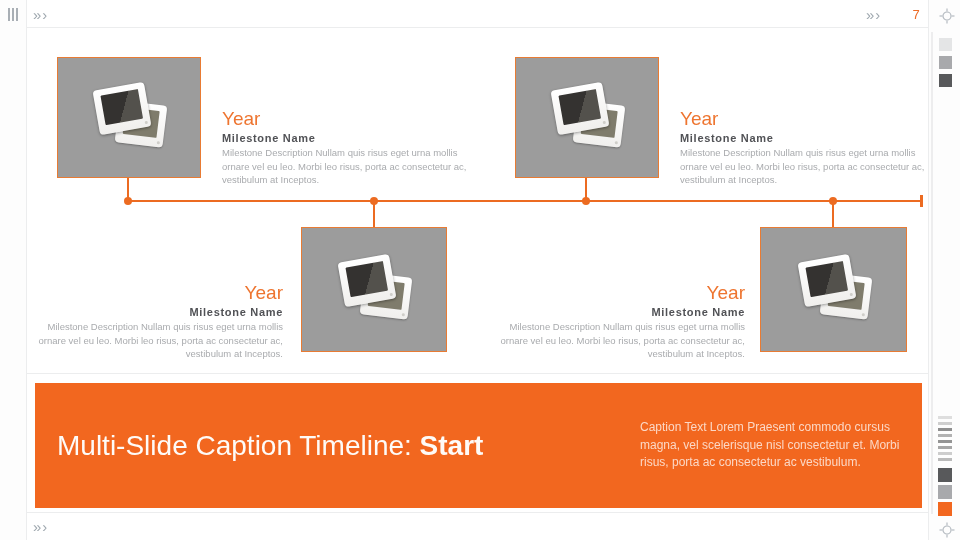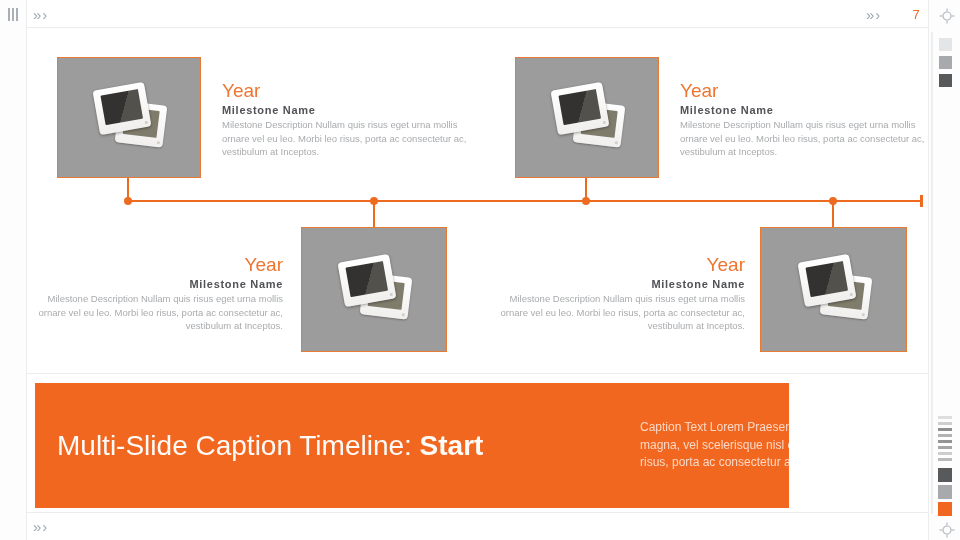--- a/index.html
+++ b/index.html
@@ -40,31 +40,31 @@
 
   .photo-icon { position:absolute; left:50%; top:50%; width:74px; height:64px; transform:translate(-50%,-50%); }
   .pslide { position:absolute; border-radius:4px; background:linear-gradient(180deg,#ffffff,#f0efed); }
   .pslide.back  { left:25px; top:17px; width:48px; height:42px; transform:rotate(7deg);  box-shadow:0 1px 2px rgba(0,0,0,.30); }
   .pslide.front { left:4px;  top:0;    width:52px; height:45px; transform:rotate(-10deg); box-shadow:0 1px 3px rgba(0,0,0,.38); }
   .pslide .inner { position:absolute; left:7px; top:6px; right:7px; bottom:9px; border-radius:1px; }
   .pslide.front .inner { background:linear-gradient(115deg,#343230 55%,#53514c 55%); }
   .pslide.back  .inner { background:#7f7c6c; }
   .pslide .pdot { position:absolute; right:3px; bottom:3px; width:3px; height:3px; border-radius:50%; background:#cfcec9; }
 
-  .m-text { position:absolute; }
+  .m-text { position:absolute;margin-top:28px; }
   .t1 { left:222px; top:80px;  width:248px; text-align:left;  }
   .t2 { left:680px; top:80px;  width:245px; text-align:left;  }
   .t3 { left:33px;  top:254px; width:250px; text-align:right; }
   .t4 { left:495px; top:254px; width:250px; text-align:right; }
   .m-year { color:#EE7530; font-size:19px; line-height:22px; }
   .m-name { color:#515256; font-size:11px; font-weight:bold; letter-spacing:.7px; margin-top:2px; }
   .m-desc { color:#A9ABAE; font-size:9.5px; line-height:13.5px; margin-top:2px; }
 
   
-  .caption-bar { position:absolute; left:35px; top:383px; width:754px; height:125px; background:#F2671F; }
+  .caption-bar { position:absolute; left:35px; top:383px; width:887px; height:125px; background:#F2671F; }
   .caption-title { position:absolute; left:22px; top:46px; color:#FEFBF8; font-size:28px; line-height:34px; white-space:nowrap; }
   .caption-title b { font-weight:bold; }
   .caption-body { position:absolute; left:605px; top:36px; width:268px; color:rgba(255,255,255,.74); font-size:12px; line-height:17.5px; }
 </style>
 </head>
 <body>
 
 <div class="page">
 
   <div class="left-rail">

